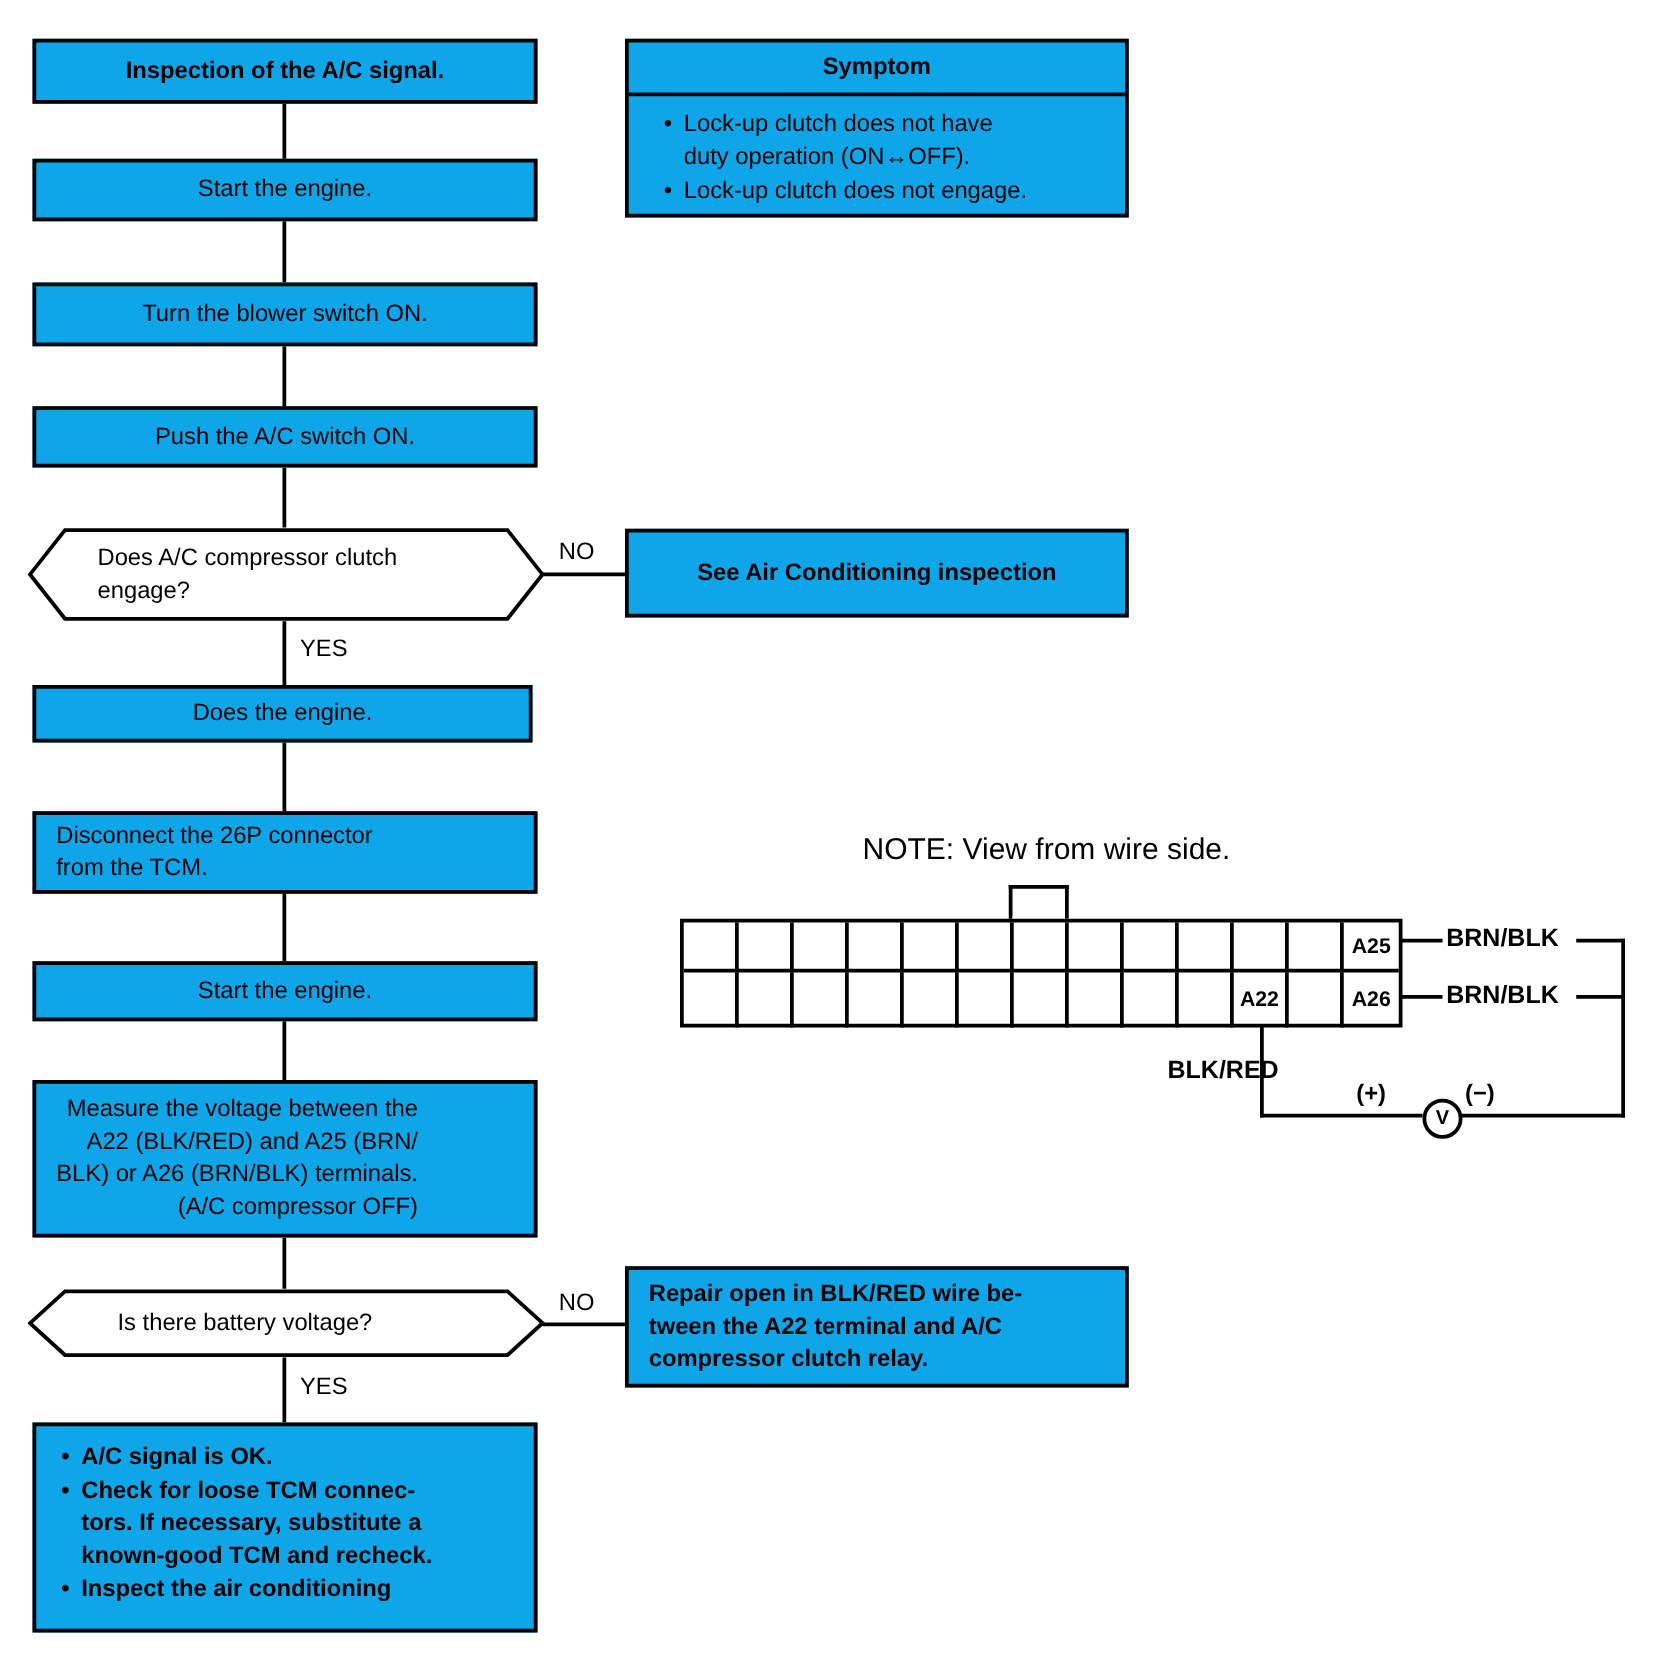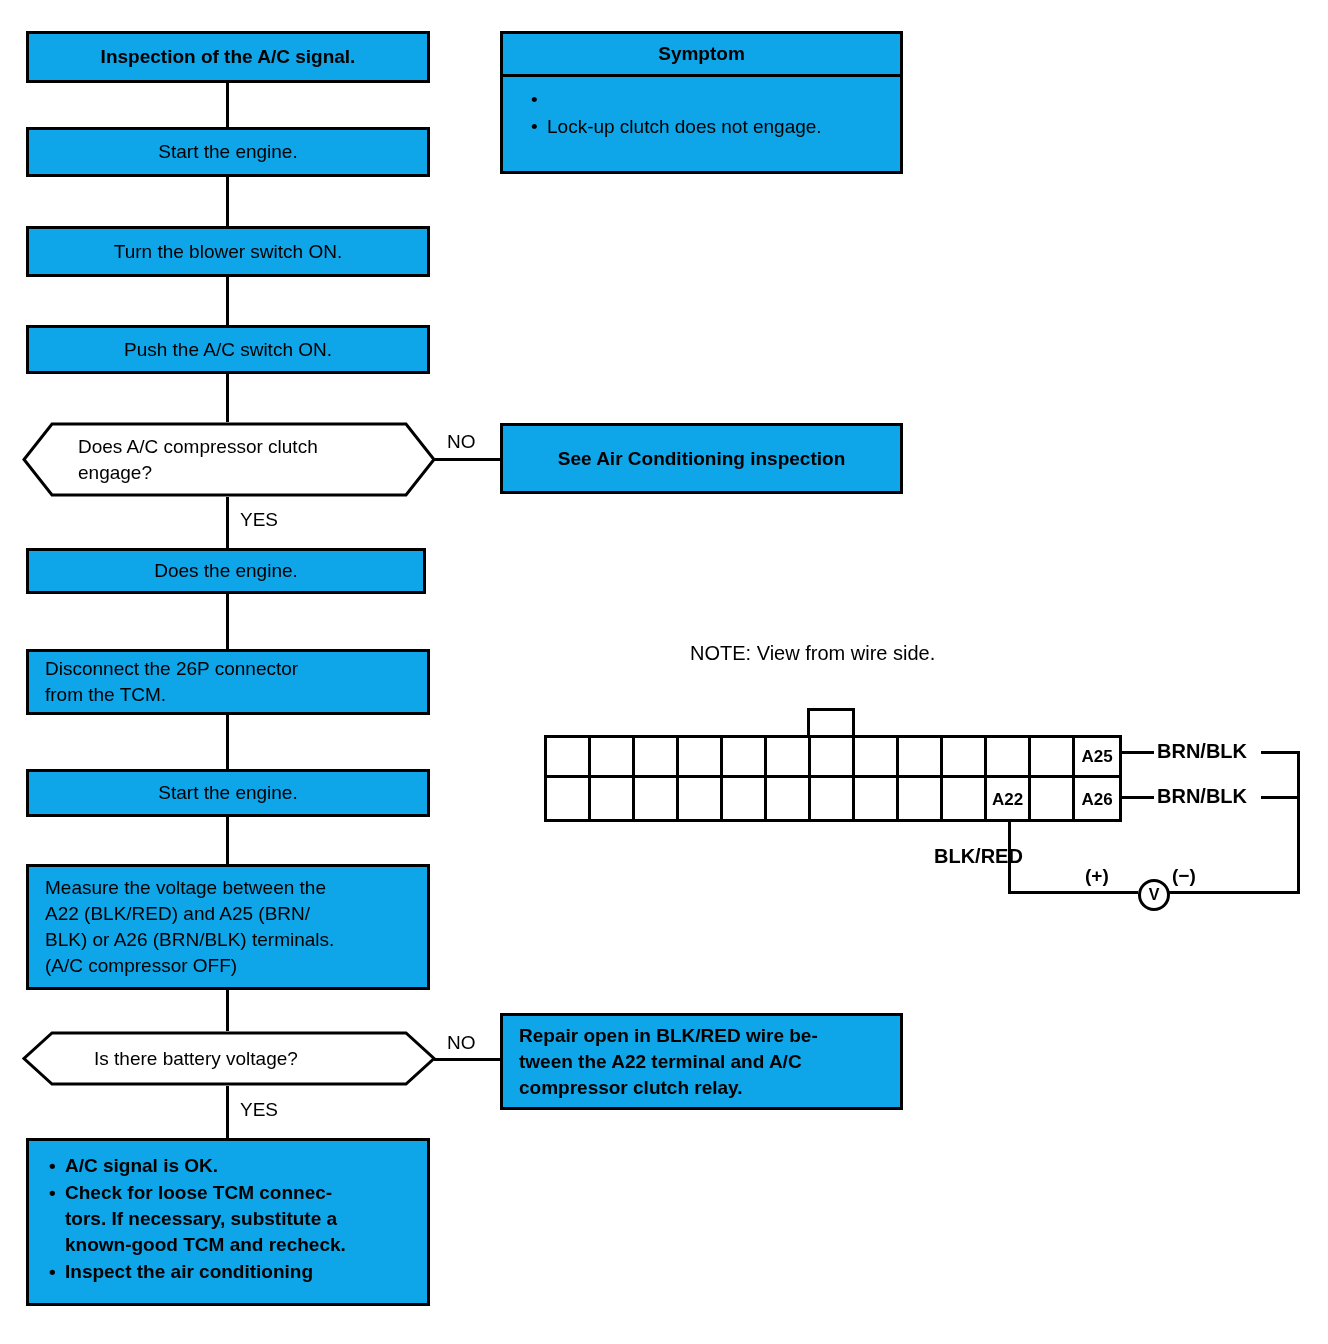--- a/index.html
+++ b/index.html
@@ -114,21 +114,21 @@
 
   <div class="box pad" style="left:26px;top:649px;width:404px;height:66px;">
     <span class="txt">Disconnect  the  26P  connector
 from the TCM.</span>
   </div>
 
   <div class="box center" style="left:26px;top:769px;width:404px;height:48px;">
     <span class="txt">Start the engine.</span>
   </div>
 
-  <div class="box pad" style="left:26px;top:864px;width:404px;height:126px;">
+  <div class="box pad" style="left:26px;top:864px;width:404px;height:126px;text-align:right;">
     <span class="txt">Measure the voltage between the
 A22  (BLK/RED)  and  A25  (BRN/
 BLK) or A26 (BRN/BLK) terminals.
 (A/C compressor OFF)</span>
   </div>
 
   <div class="hex" style="left:22px;top:1031px;width:414px;height:55px;text-decoration:underline;">
     <svg width="414" height="55" viewBox="0 0 414 55">
       <polygon points="30,2 384,2 412,27.5 384,53 30,53 2,27.5" fill="#ffffff" stroke="#000000" stroke-width="3"></polygon>
     </svg>
@@ -162,29 +162,31 @@
       </div>
     </div>
   </div>
 
   <div class="box" style="left:500px;top:31px;width:403px;height:143px;align-items:flex-start;">
     <div class="sym-head">Symptom</div>
     <div class="sym-div"></div>
     <div class="sym-body">
       <div class="bul">
         <span class="dot">•</span>
+        <span class="bt">Lock-up  clutch  does  not  have
+duty operation (ON↔OFF).</span>
       </div>
       <div class="bul">
         <span class="dot">•</span>
         <span class="bt">Lock-up clutch does not engage.</span>
       </div>
     </div>
   </div>
 
-  <div class="lbl" style="left:690px;top:643px;font-size:20px;">NOTE: View from wire side.</div>
+  <div class="lbl" style="left:690px;top:670px;font-size:24px;">NOTE: View from wire side.</div>
 
   <div id="conn">
 
     <div class="notch" style="left:807px;top:708px;width:48px;height:31px;"></div>
     <div class="notch-mask" style="left:810px;top:733px;width:42px;height:5px;"></div>
 
     <div class="cgrid" style="left:544px;top:735px;width:578px;height:87px;
          grid-template-columns:repeat(13,1fr);grid-template-rows:40px 44px;">
       <div class="cell"></div>
       <div class="cell"></div>

